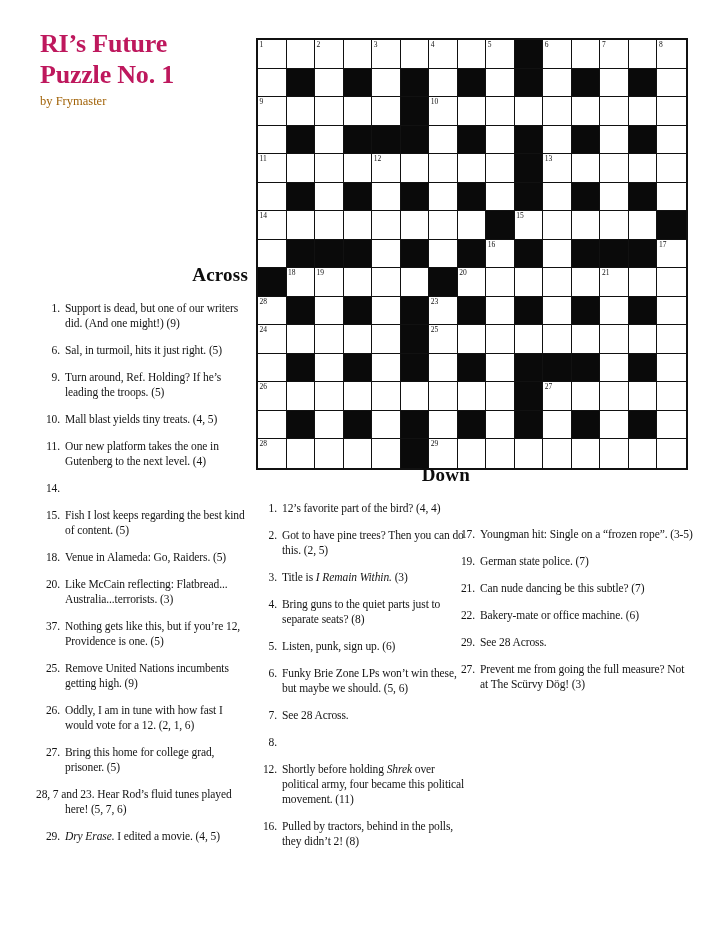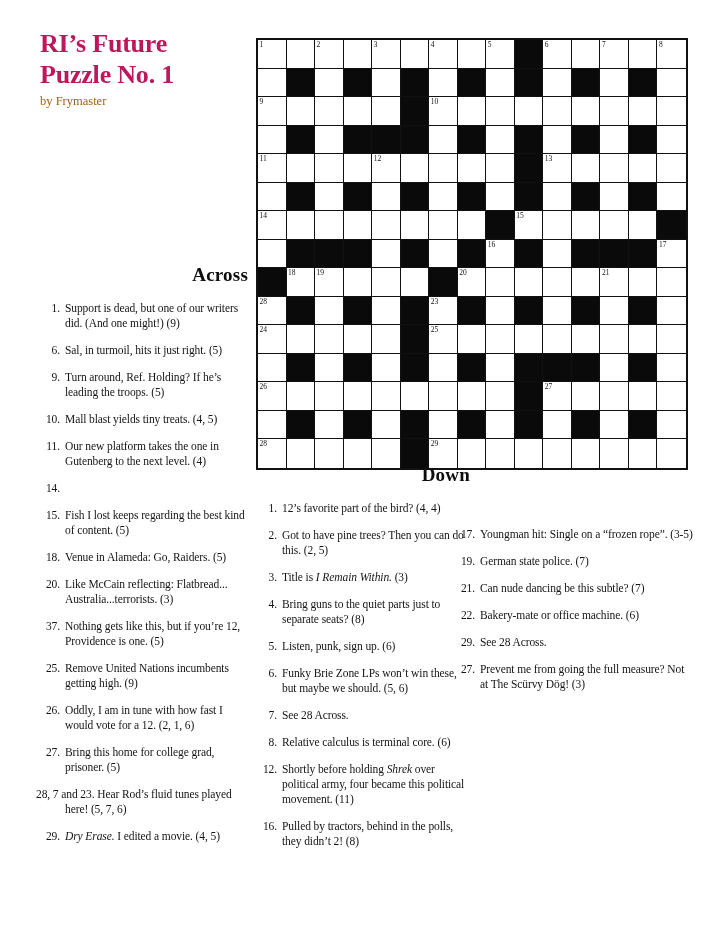--- a/index.html
+++ b/index.html
@@ -430,21 +430,20 @@
       <div class="clue">
         <span class="num">6.</span>
         <span class="txt"><span>Funky Brie Zone LPs won’t win these, but maybe we should. (5, 6)</span></span>
       </div>
       <div class="clue">
         <span class="num">7.</span>
         <span class="txt"><span>See 28 Across.</span></span>
       </div>
       <div class="clue">
         <span class="num">8.</span>
-        <span class="txt"><span>Relative calculus is terminal core. (6)</span></span>
       </div>
       <div class="clue">
         <span class="num">12.</span>
         <span class="txt"><span>Shortly before holding </span><span class="it">Shrek</span><span> over political army, four became this political movement. (11)</span></span>
       </div>
       <div class="clue">
         <span class="num">16.</span>
         <span class="txt"><span>Pulled by tractors, behind in the polls, they didn’t 2! (8)</span></span>
       </div>
     </div>

